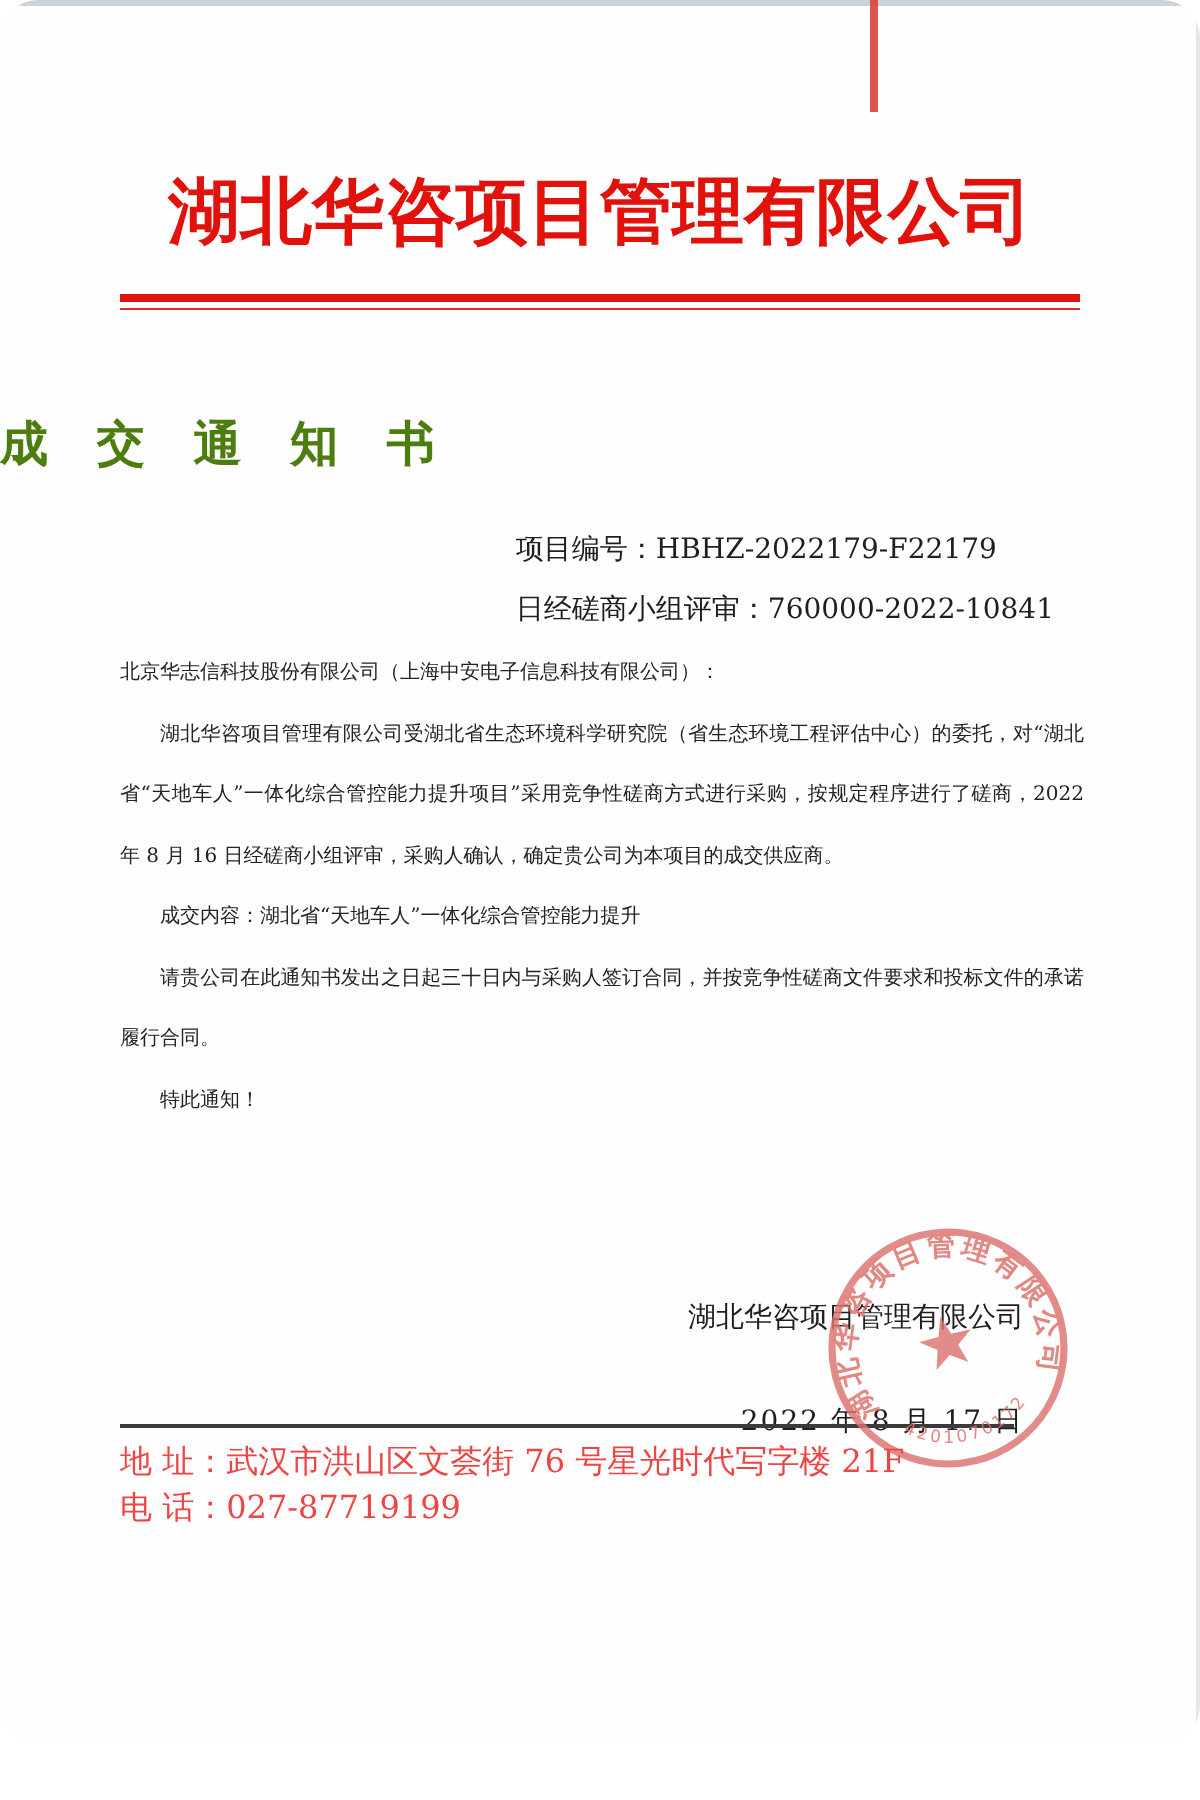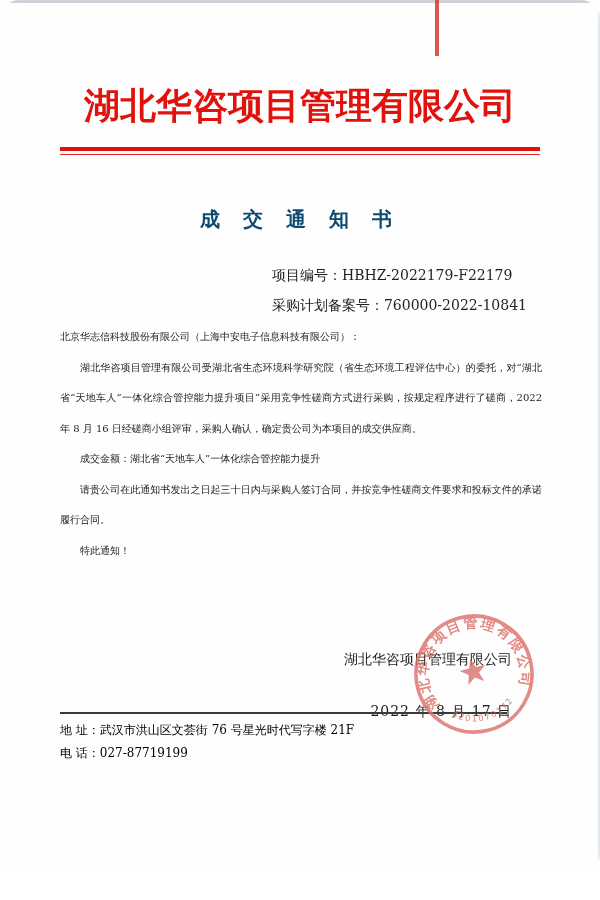--- a/index.html
+++ b/index.html
@@ -18,22 +18,22 @@
     position:absolute;top:82px;left:0;right:0;
     text-align:center;font-size:36px;font-weight:700;
     letter-spacing:0px;color:#e1120c;white-space:nowrap;
   }
   .rules{position:absolute;left:60px;right:60px;top:147px;}
   .rule-thick{height:4px;background:#e1120c;}
   .rule-thin{height:1.5px;background:#e1120c;margin-top:2.5px;opacity:.9;}
 
   .doc-title{
     position:absolute;top:206px;left:0;right:0;
-    text-align:center;font-size:20px;font-weight:700;
-    letter-spacing:8px;color:#0c4a6e;white-space:nowrap;
+    text-align:left;font-size:24px;font-weight:700;
+    letter-spacing:8px;color:#4d7c0f;white-space:nowrap;
   }
 
   .meta{
     position:absolute;right:73px;top:260px;
     font-size:14px;line-height:30px;color:#1f1f1f;
   }
 
   .body-text{
     position:absolute;left:60px;right:58px;top:322px;
     font-size:10px;line-height:30.5px;text-align:justify;color:#232323;
@@ -50,21 +50,21 @@
   .signature .date{margin-top:22px;letter-spacing:1px;}
 
   .seal{
     position:absolute;left:392px;top:592px;width:164px;height:164px;
     transform:rotate(-14deg);opacity:.82;pointer-events:none;
   }
 
   .footer-rule{position:absolute;left:60px;top:712px;width:447px;height:1.5px;background:#3a3a3a;}
   .footer{
     position:absolute;left:60px;top:719px;right:60px;
-    font-size:12px;line-height:23px;color:#000000;
+    font-size:16px;line-height:23px;color:#ef4444;
   }
 </style>
 </head>
 <body>
 
 <div class="page">
 
   <div class="edge-top"></div>
   <div class="edge-right"></div>
   <div class="red-sliver"></div>
@@ -73,27 +73,27 @@
 
   <div class="rules">
     <div class="rule-thick"></div>
     <div class="rule-thin"></div>
   </div>
 
   <div class="doc-title">成 交 通 知 书</div>
 
   <div class="meta">
     <div><span>项目编号：</span><span>HBHZ-2022179-F22179</span></div>
-    <div><span>采购计划备案号：</span><span>760000-2022-10841</span></div>
+    <div><span>日经磋商小组评审：</span><span>760000-2022-10841</span></div>
   </div>
 
   <div class="body-text">
     <p>北京华志信科技股份有限公司（上海中安电子信息科技有限公司）：</p>
     <p class="indent">湖北华咨项目管理有限公司受湖北省生态环境科学研究院（省生态环境工程评估中心）的委托，对“湖北省“天地车人”一体化综合管控能力提升项目”采用竞争性磋商方式进行采购，按规定程序进行了磋商，2022 年 8 月 16 日经磋商小组评审，采购人确认，确定贵公司为本项目的成交供应商。</p>
-    <p class="indent">成交金额：湖北省“天地车人”一体化综合管控能力提升</p>
+    <p class="indent">成交内容：湖北省“天地车人”一体化综合管控能力提升</p>
     <p class="indent sign-gap">请贵公司在此通知书发出之日起三十日内与采购人签订合同，并按竞争性磋商文件要求和投标文件的承诺履行合同。</p>
     <p class="indent notice-gap">特此通知！</p>
   </div>
 
   <div class="signature">
     <div>湖北华咨项目管理有限公司</div>
     <div class="date">2022 年 8 月 17 日</div>
   </div>
 
   <div class="footer-rule"></div>

